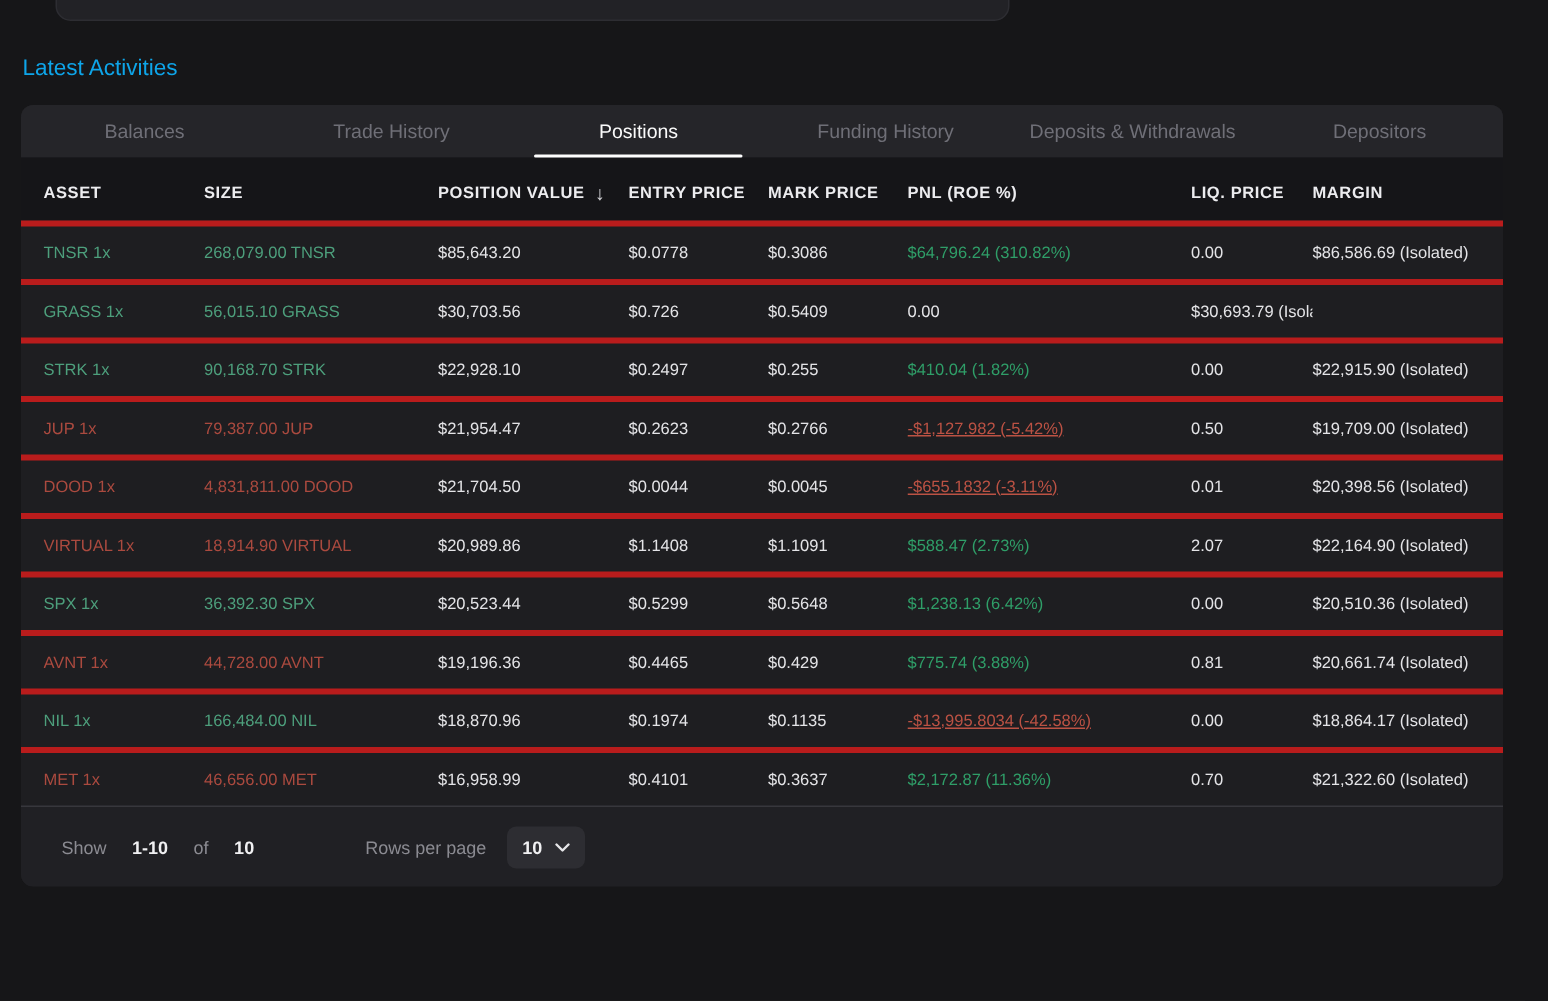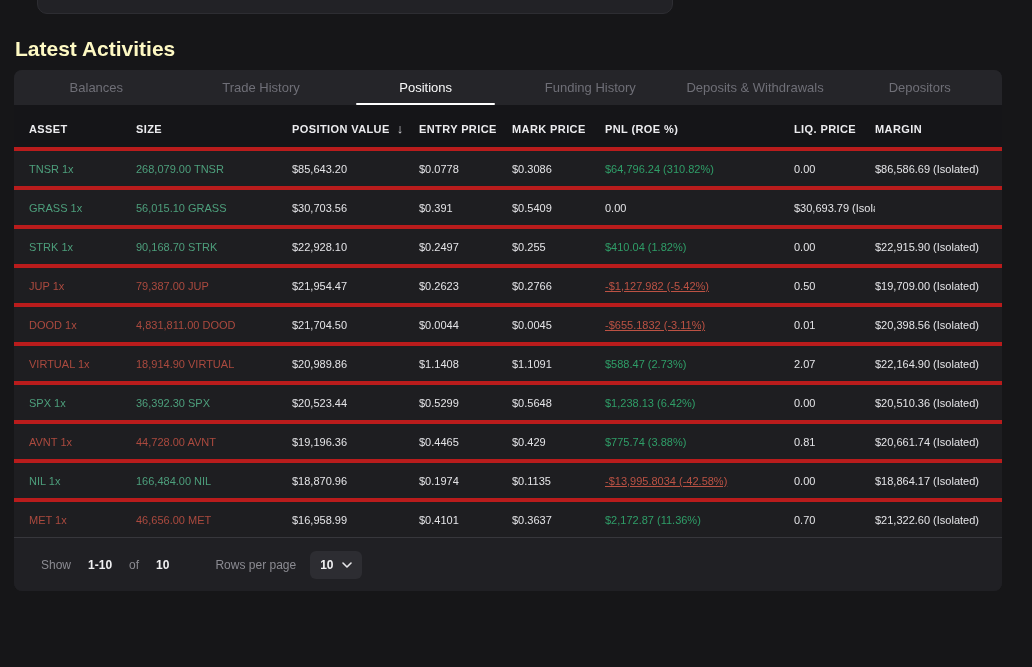--- a/index.html
+++ b/index.html
@@ -18,23 +18,23 @@
     left: 37px; top: -14px;
     width: 636px; height: 28px;
     background: #222226;
     border: 1px solid #2d2d32;
     border-radius: 10px;
   }
 
   .section-title {
     position: absolute;
     left: 15px; top: 37px;
-    font-size: 21px;
-    font-weight: bold;
-    color: #fef9c3;
+    font-size: 15px;
+    font-weight: normal;
+    color: #0ea5e9;
   }
 
   .card {
     position: absolute;
     left: 14px; top: 70px;
     width: 988px;
     border-radius: 8px;
     overflow: hidden;
     background: #1e1e21;
   }
@@ -96,21 +96,21 @@
     background: #202024;
     border-top: 1px solid #37373c;
     display: flex;
     align-items: center;
     padding: 0 27px;
     font-size: 12px;
     color: #8b8b92;
   }
   .show-group { display: flex; gap: 17px; align-items: center; }
   .show-group .strong { color: #f0f0f2; font-weight: bold; }
-  .rpp-label { margin-left: 46px; }
+  .rpp-label { margin-left: 74px; }
   .rpp-select {
     margin-left: 14px;
     background: #2d2d32;
     border-radius: 6px;
     height: 28px;
     padding: 0 10px;
     display: flex; align-items: center; gap: 8px;
     color: #f0f0f2;
     font-weight: bold;
     font-size: 12px;
@@ -172,21 +172,21 @@
     <div class="cell">$0.0778</div>
     <div class="cell">$0.3086</div>
     <div class="cell c-pnl-green">$64,796.24 (310.82%)</div>
     <div class="cell">0.00</div>
     <div class="cell">$86,586.69 (Isolated)</div>
   </div>
       <div class="trow grid-cols">
     <div class="cell c-green">GRASS 1x</div>
     <div class="cell c-green">56,015.10 GRASS</div>
     <div class="cell">$30,703.56</div>
-    <div class="cell">$0.391</div>
+    <div class="cell">$0.726</div>
     <div class="cell">$0.5409</div>
     <div class="cell">0.00</div>
     <div class="cell">$30,693.79 (Isolated)</div>
   </div>
       <div class="trow grid-cols">
     <div class="cell c-green">STRK 1x</div>
     <div class="cell c-green">90,168.70 STRK</div>
     <div class="cell">$22,928.10</div>
     <div class="cell">$0.2497</div>
     <div class="cell">$0.255</div>

